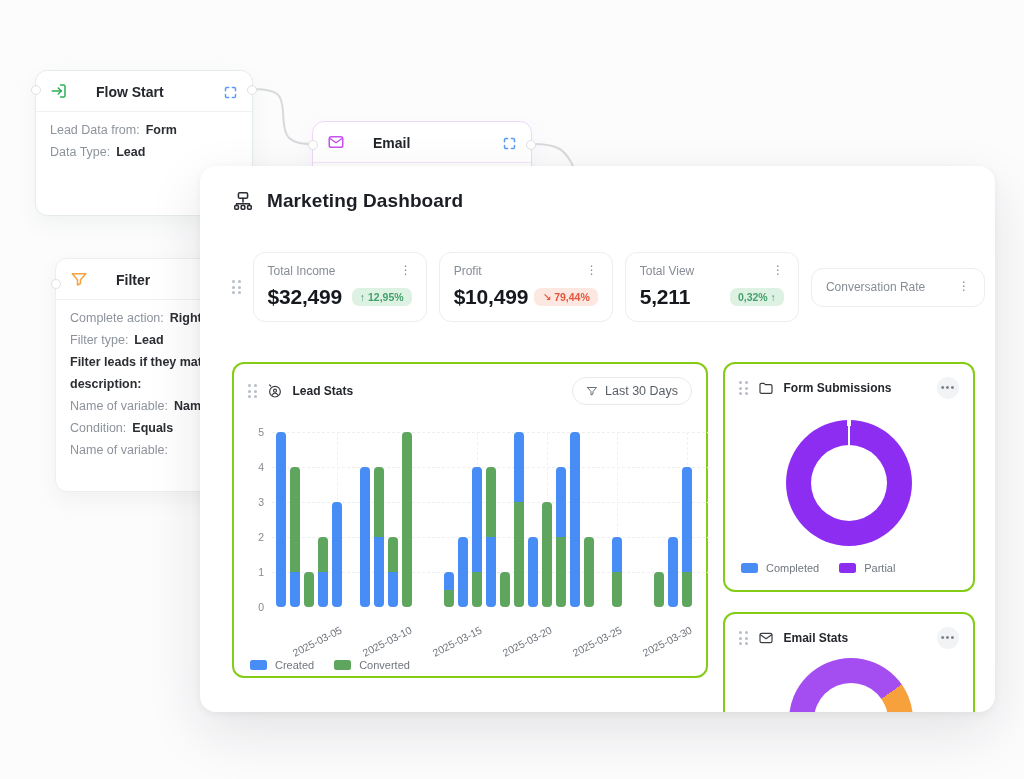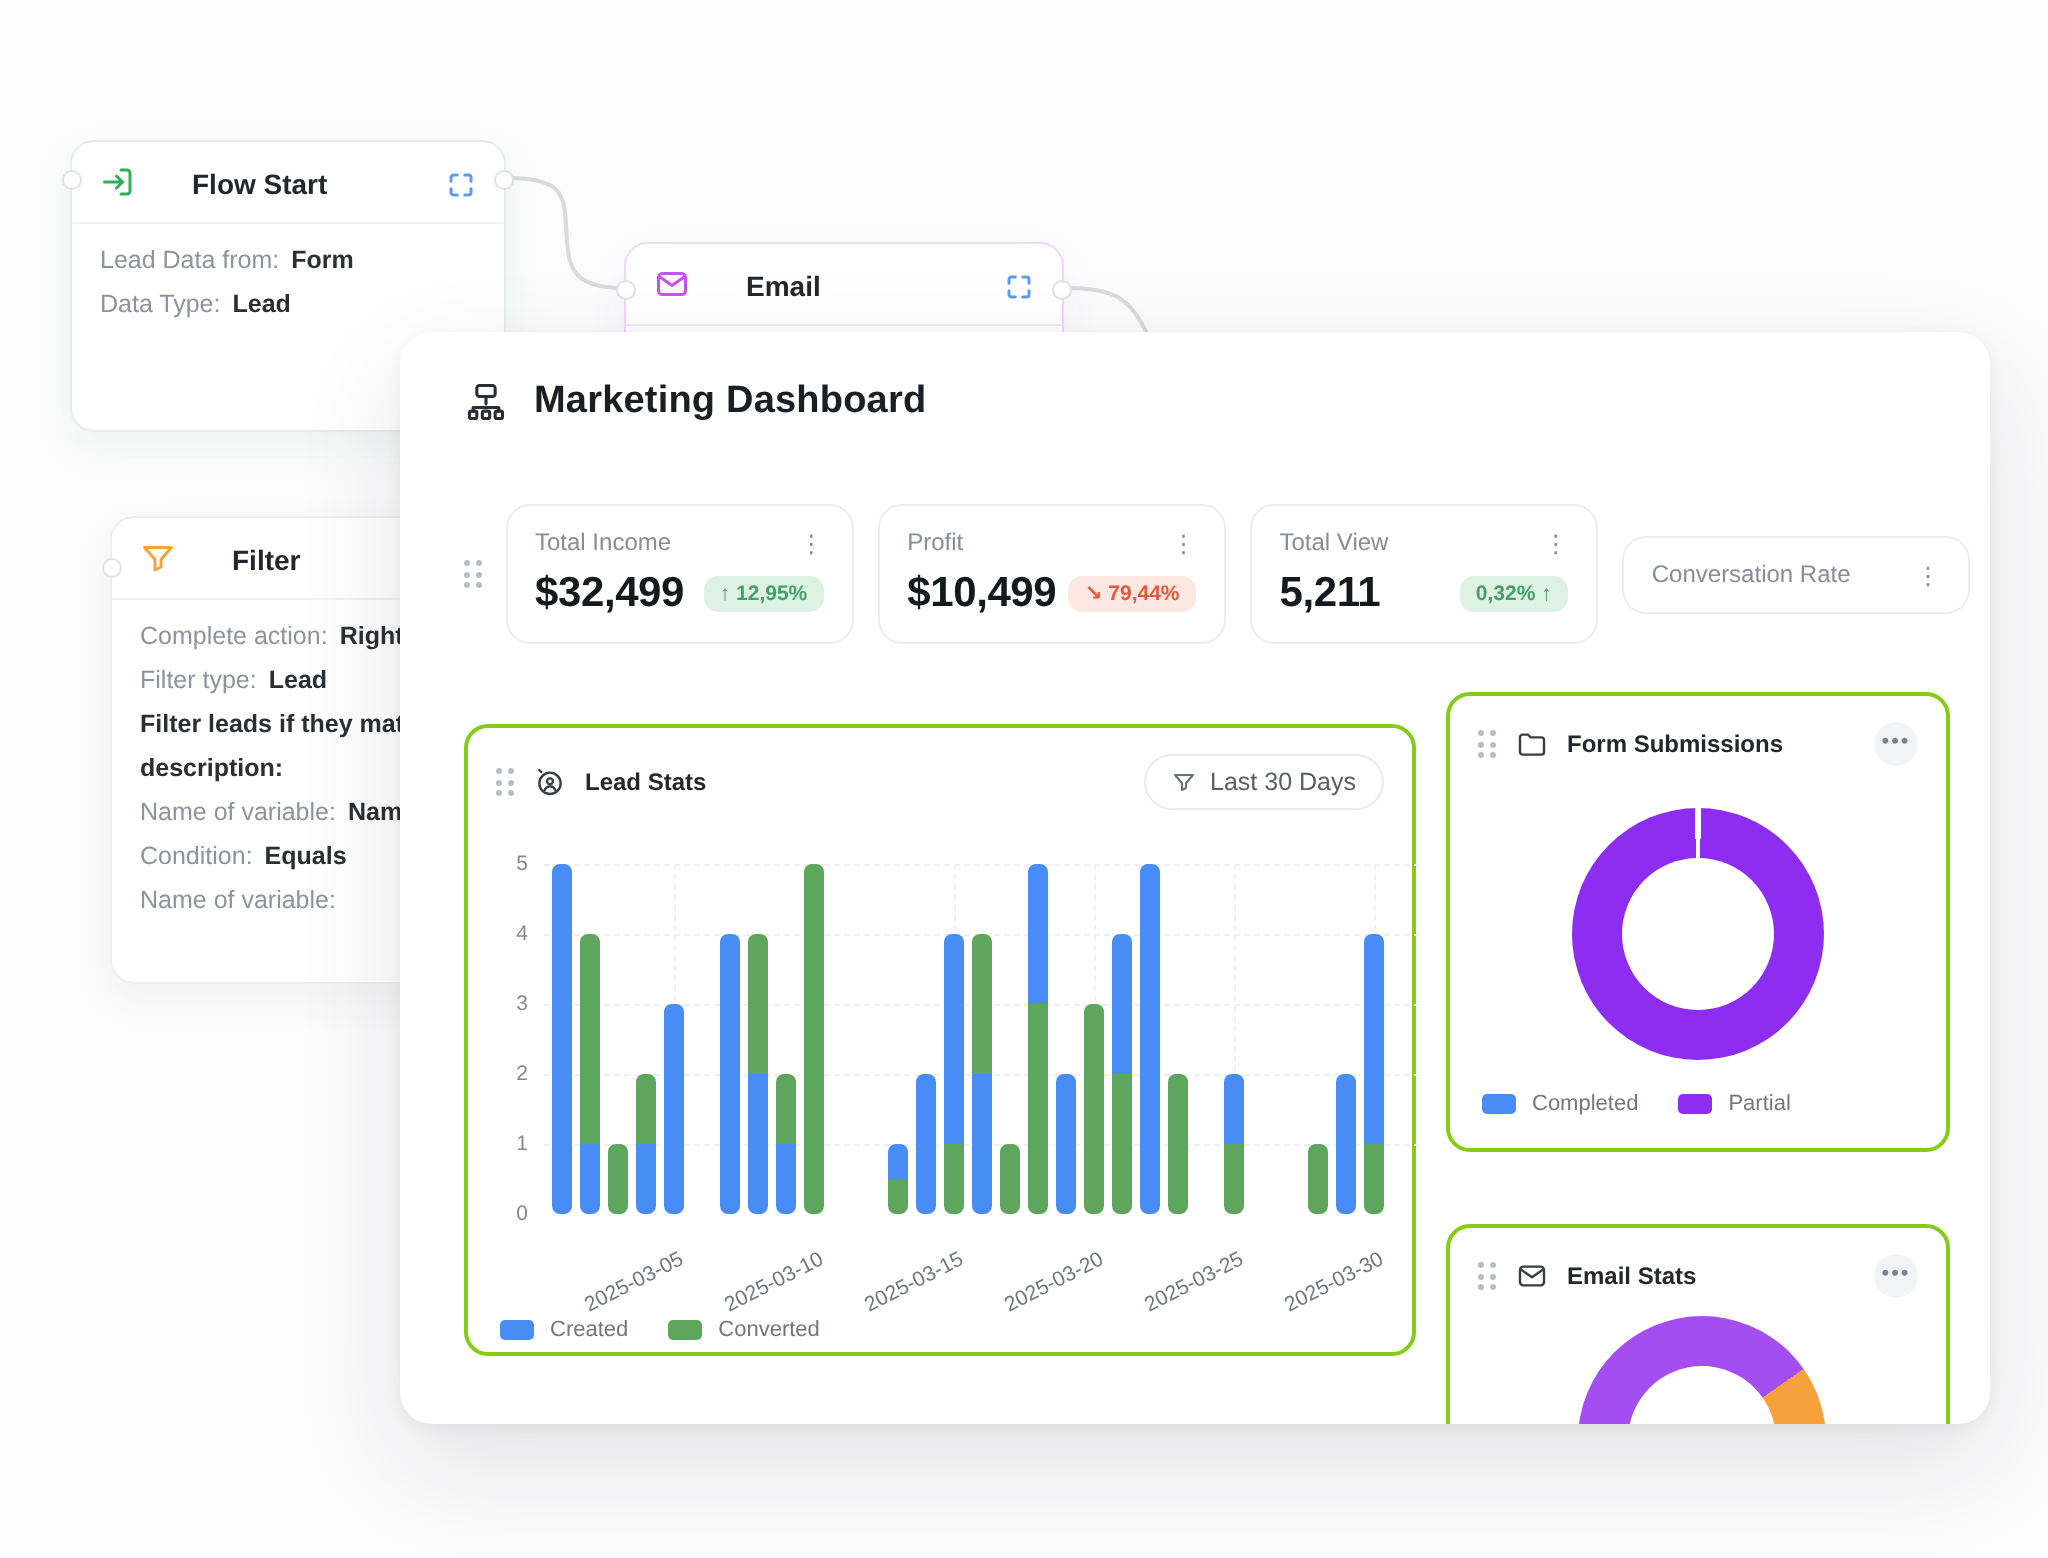--- a/index.html
+++ b/index.html
@@ -31,34 +31,34 @@
            border-radius:16px; z-index:2; overflow:hidden;
            box-shadow:0 20px 55px rgba(23,28,38,.11), 0 2px 8px rgba(23,28,38,.05);text-decoration:underline; }
   #panel-header { position:absolute; left:32px; top:24px; display:flex; align-items:center; gap:13px; }
   #panel-title { font-size:19px; font-weight:700; color:#1b1e23; letter-spacing:.1px; }
 
   .dots { display:grid; grid-template-columns:3px 3px; grid-auto-rows:3px; gap:2.5px; }
   .dots i { background:#b7bdc5; border-radius:50%; }
 
   #stats-row { position:absolute; left:32px; top:86px; right:10px; display:flex; align-items:center; gap:12px; }
   .stat-card { flex:1; border:1px solid #ecedf0; border-radius:12px; padding:11px 14px 12px; background:#fff; }
-  .stat-top { display:flex; align-items:flex-end; }
+  .stat-top { display:flex; align-items:flex-start; }
   .stat-label { font-size:12px; color:#878d96; }
   .kebab { margin-left:auto; color:#858b93; font-size:12px; letter-spacing:0; line-height:1; cursor:pointer; }
   .stat-bottom { display:flex; align-items:center; margin-top:7px; }
   .stat-value { font-size:21px; font-weight:700; color:#15181d; letter-spacing:-.2px; }
   .badge { margin-left:auto; font-size:10.5px; font-weight:700; padding:3px 8px; border-radius:7px; white-space:nowrap; }
   .badge.up { color:#44a06b; background:#ddf2e3; }
   .badge.down { color:#e2573d; background:#fce7e1; }
 
   .widget { position:absolute; border:2px solid #84cc16; border-radius:12px; background:#fff; }
   .w-head { display:flex; align-items:center; gap:10px; padding:13px 14px; }
   .w-title { font-size:12px; font-weight:700; color:#24272c; }
   #lead-card { left:32px; top:196px; width:476px; height:316px; }
-  #form-card { left:523px; top:180px; width:252px; height:230px; }
+  #form-card { left:523px; top:196px; width:252px; height:230px; }
   #emailstats-card { left:523px; top:446px; width:252px; height:260px; }
 
   .pill { margin-left:auto; display:flex; align-items:center; gap:7px; border:1px solid #e8eaed; border-radius:999px;
           padding:6px 13px; font-size:12.5px; color:#595f66; cursor:pointer; background:#fff; }
   .circle-btn { margin-left:auto; width:22px; height:22px; border-radius:50%; background:#f2f3f5; color:#7b8189;
                 font-size:11px; line-height:20px; text-align:center; letter-spacing:1px; cursor:pointer; }
 
   
   #lead-chart { position:relative; height:262px; }
   #plot { position:absolute; left:38px; top:14px; width:444px; height:175px; }

